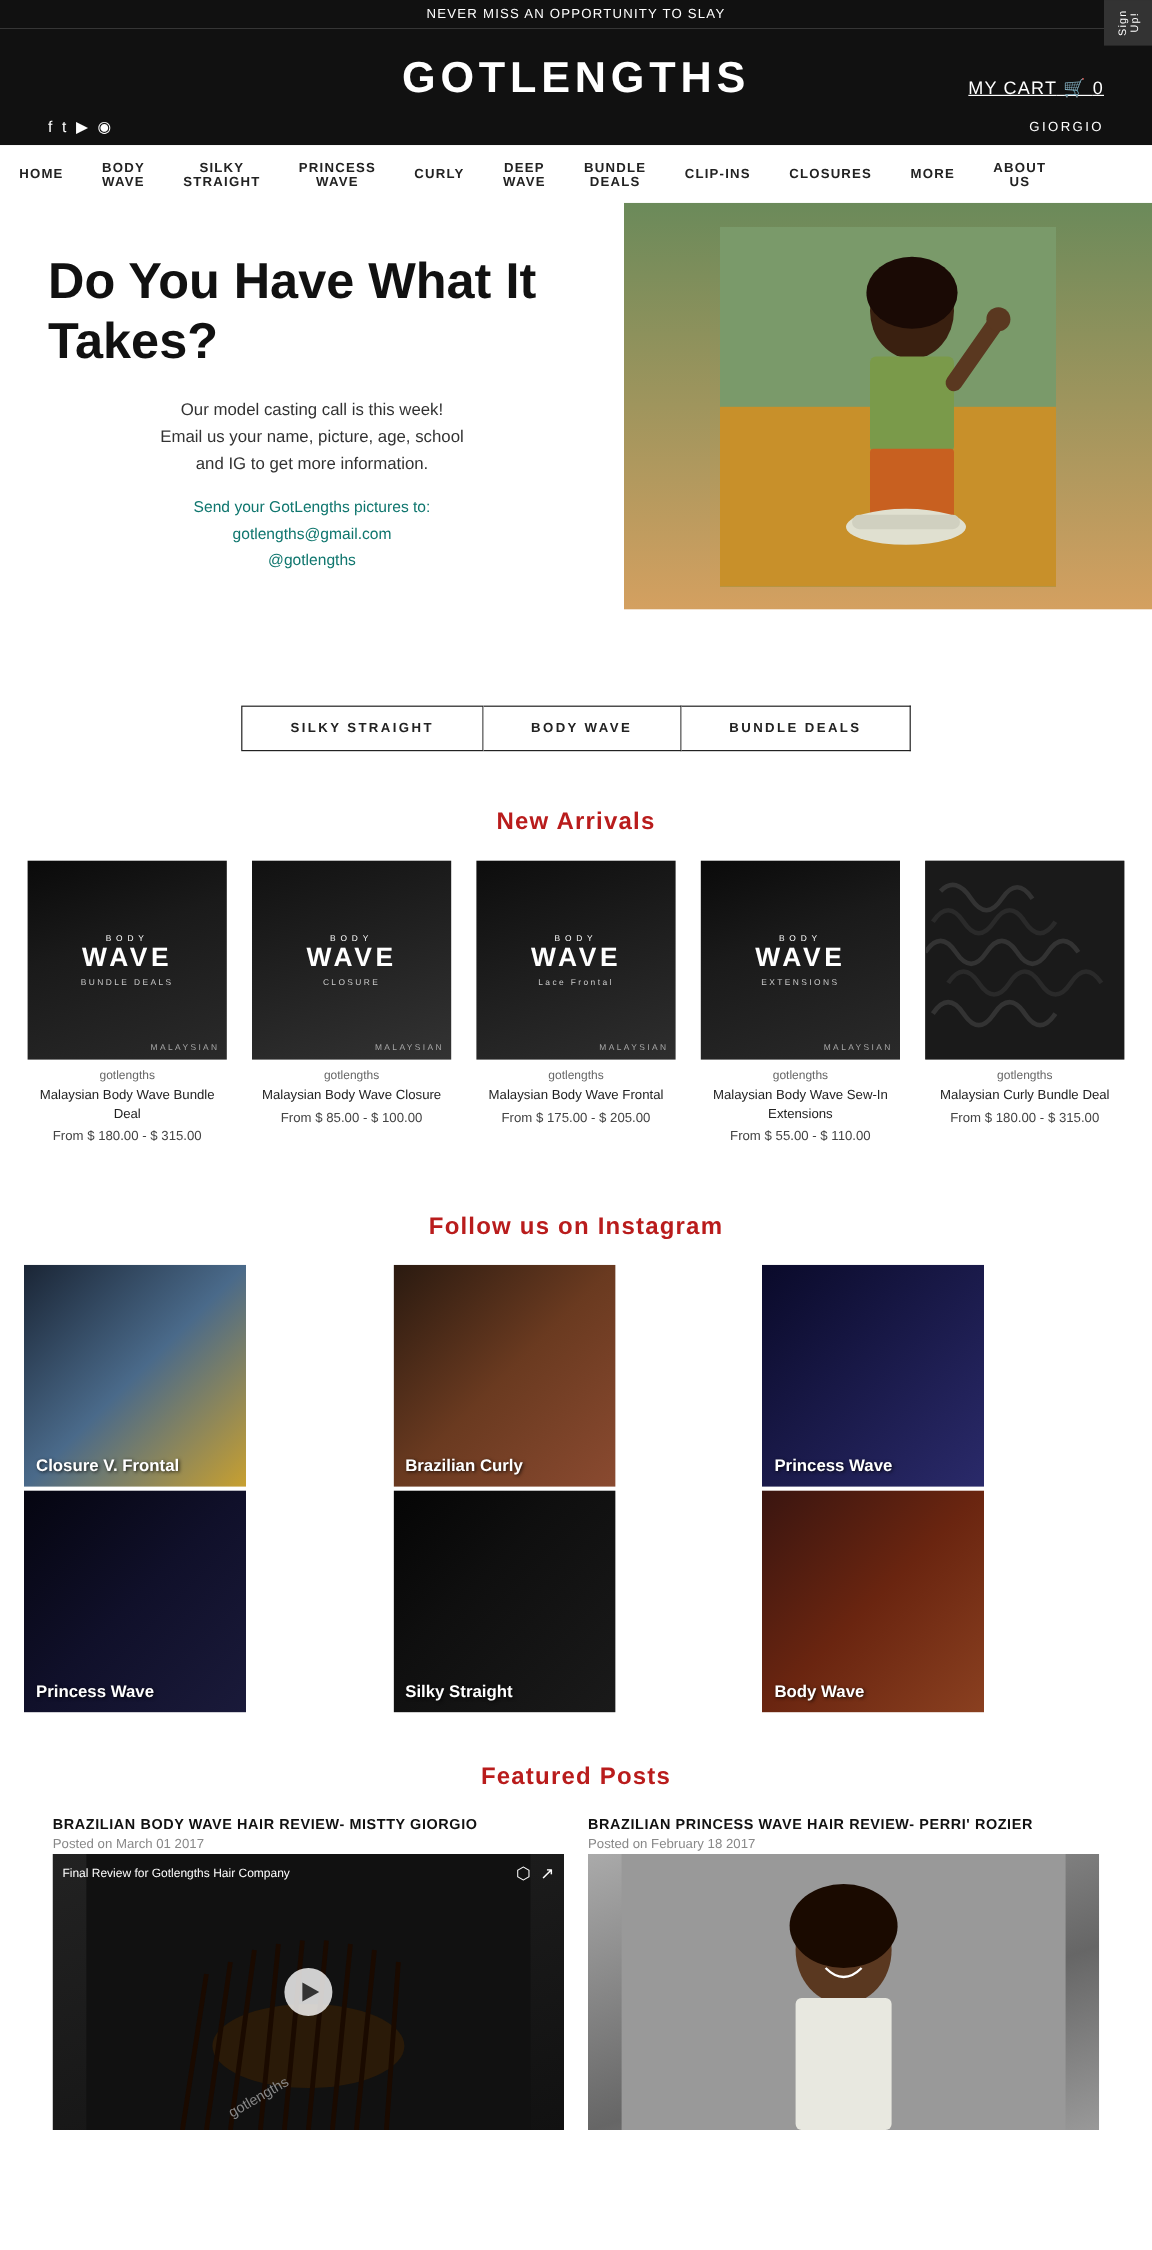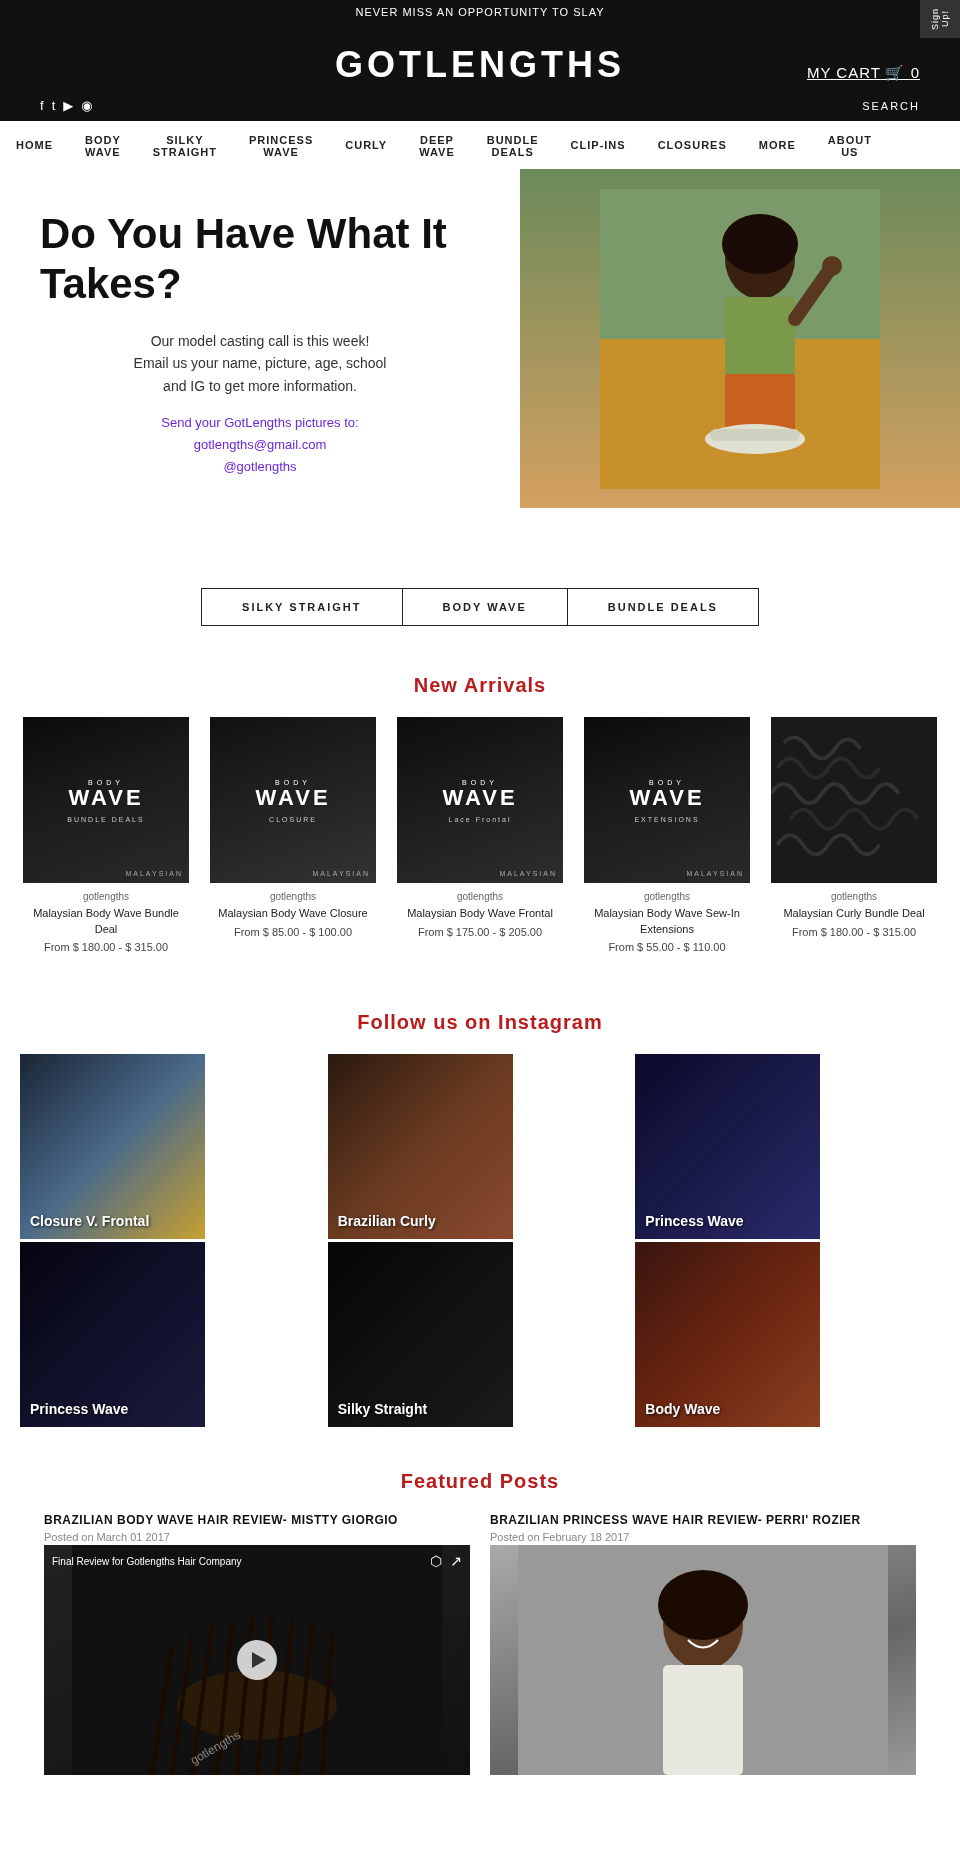--- a/index.html
+++ b/index.html
@@ -115,21 +115,21 @@
     }
     .hero-subtitle {
       font-size: 14px;
       color: #333;
       line-height: 1.6;
       text-align: center;
       margin-bottom: 15px;
     }
     .hero-contact {
       font-size: 13px;
-      color: #6d28d9;
+      color: #0f766e;
       text-align: center;
       line-height: 1.7;
     }
     .hero-image {
       flex: 1;
       background: linear-gradient(135deg, #8aaa7a 0%, #c8a060 100%);
       min-height: 280px;
       position: relative;
       overflow: hidden;
     }
@@ -393,21 +393,21 @@
     </div>
   </div>
   <div class="header-icons-row">
     <div class="social-row">
       <span class="social-icon">f</span>
       <span class="social-icon">t</span>
       <span class="social-icon">▶</span>
       <span class="social-icon">◉</span>
     </div>
     <div class="header-actions">
-      <span class="search-link">SEARCH</span>
+      <span class="search-link">GIORGIO</span>
     </div>
   </div>
 </div>
 
 <div class="nav-wrapper">
   <div class="nav-row">
     <div class="nav-item-single">HOME</div>
     <div class="nav-item">
       <span>BODY</span>
       <span class="line2">WAVE</span>

